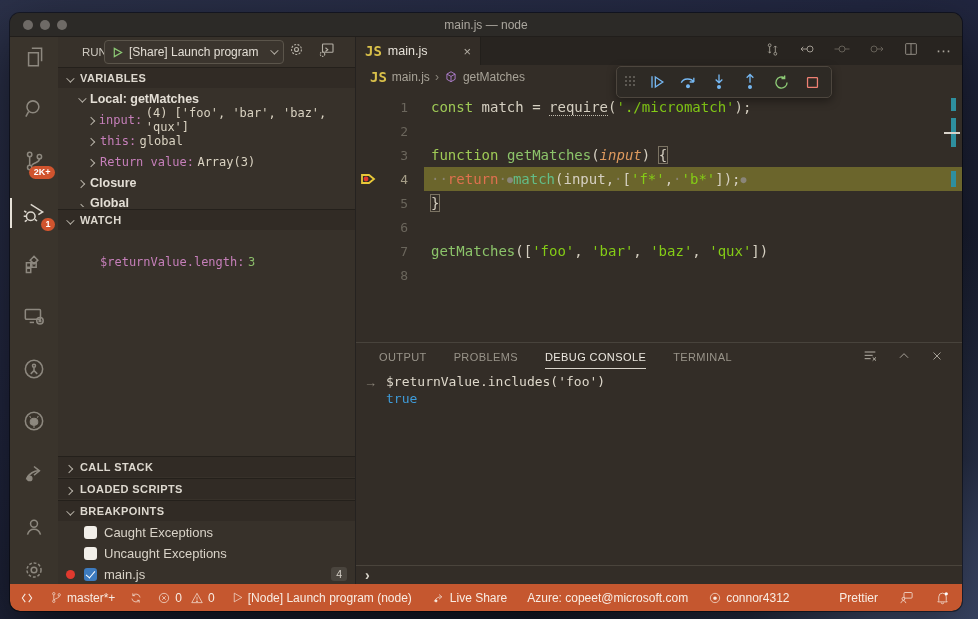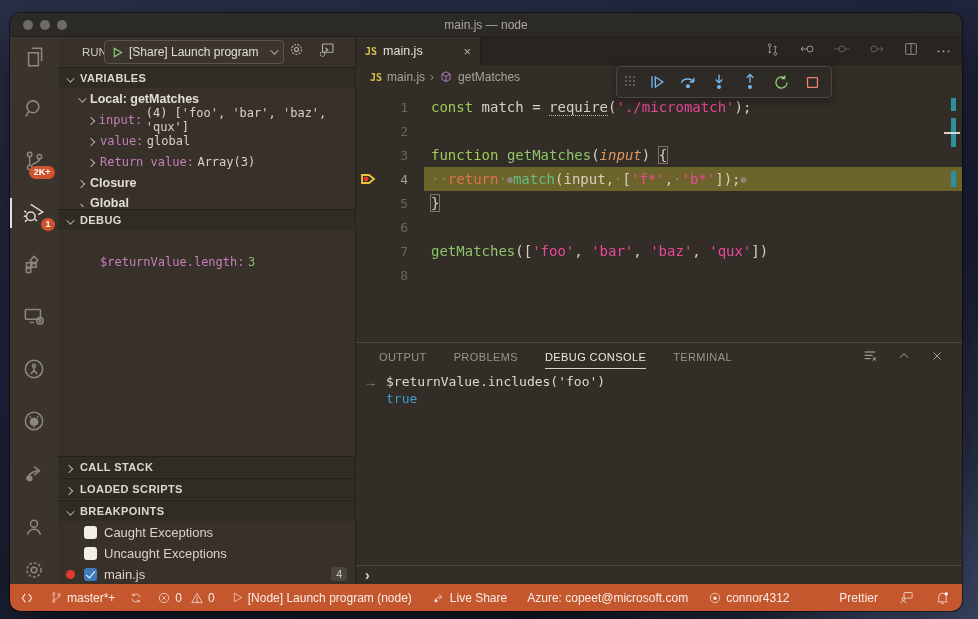--- a/index.html
+++ b/index.html
@@ -60,40 +60,40 @@
     border-right:1.8px solid #fff; border-bottom:1.8px solid #fff; transform:rotate(40deg); }
   .bp-dot { width:9px; height:9px; border-radius:50%; background:#e0392e; display:inline-block; }
   .count-badge { position:absolute; right:8px; top:3px; background:#4a453e; color:#d8d3ca; font-size:10.5px;
     border-radius:3px; padding:1px 5px; }
 
   
   .editorcol { position:absolute; left:345px; top:24px; bottom:27px; right:0; background:#332d27; border-left:1px solid #252220; }
   .tabbar { position:absolute; left:0; top:0; right:0; height:28px; background:#282420; }
   .tab { position:absolute; left:0; top:0; width:125px; height:28px; background:#332d27; display:flex; align-items:center;
     padding:0 9px; gap:6px; border-right:1px solid #221f1b; }
-  .js-ic { color:#d9c04a; font-size:10px; font-weight:bold; font-family:"DejaVu Sans Mono", monospace;text-align:center; }
+  .js-ic { color:#d9c04a; font-size:14px; font-weight:bold; font-family:"DejaVu Sans Mono", monospace;text-align:center; }
   .tab-label { color:#e6e1d8; font-size:12.5px; flex:1; }
   .tab-close { color:#b4afa5; font-size:13px; }
   .editor-actions { position:absolute; right:10px; top:0; height:28px; display:flex; align-items:center; gap:17px; }
   .editor-actions svg { stroke:#aaa59b; fill:none; stroke-width:1.2; }
   .editor-actions .dim svg { stroke:#6b665d; }
 
   .breadcrumb { position:absolute; left:0; top:28px; right:0; height:24px; display:flex; align-items:center;
     padding-left:14px; gap:5px; font-size:12px; color:#a8a398; }
   .bc-sep { color:#8a857b; font-size:12px; }
 
   .codearea { position:absolute; left:0; top:52px; right:0; height:253px; overflow:hidden; }
   .cline { position:relative; height:24px; display:flex; align-items:center; font-family:"DejaVu Sans Mono", monospace; font-size:14px; }
   .lnum { position:absolute; left:22px; width:30px; text-align:right; color:#6b665c; font-size:13px; }
   .ctext { position:absolute; left:75px; white-space:pre; color:#d6d0c2; }
   .hl-line { position:absolute; left:68px; right:4px; top:0; height:24px; background:#6b652c; }
   .tk-kw { color:#9fca56; }
   .tk-fn { color:#63bd88; }
   .tk-fn2 { color:#8cc46a; }
-  .tk-str { color:#ec4899; }
+  .tk-str { color:#84cc16; }
   .tk-ret { color:#e0704f; }
   .tk-param { color:#de9a5e; font-style:italic; }
   .tk-ws { color:#8a8472; }
   .tk-bpdot { color:#8a8579; font-size:10px; vertical-align:1px; }
   .tk-req { border-bottom:1.6px dotted #c2bcae; }
   .bm { outline:1px solid rgba(195,185,160,.5); }
   .gutter-arrow { position:absolute; left:4px; top:4px; }
 
   
   .ruler { position:absolute; right:2px; top:0; width:12px; bottom:0; }
@@ -249,40 +249,40 @@
       <span class="chevbox" style="margin-left:20px"><span class="chev down"></span></span>
       <span class="scopename">Local: getMatches</span>
     </div>
     <div class="srow" style="top:72px">
       <span class="chevbox" style="margin-left:30px"><span class="chev right"></span></span>
       <span class="vname">input:</span>&nbsp;
       <span class="vval">(4) ['foo', 'bar', 'baz', 'qux']</span>
     </div>
     <div class="srow" style="top:93px">
       <span class="chevbox" style="margin-left:30px"><span class="chev right"></span></span>
-      <span class="vname">value:</span>&nbsp;
+      <span class="vname">this:</span>&nbsp;
       <span class="vval">global</span>
     </div>
     <div class="srow" style="top:114px">
       <span class="chevbox" style="margin-left:30px"><span class="chev right"></span></span>
       <span class="vname">Return value:</span>&nbsp;
       <span class="vval">Array(3)</span>
     </div>
     <div class="srow" style="top:135px">
       <span class="chevbox" style="margin-left:20px"><span class="chev right"></span></span>
       <span class="scopename">Closure</span>
     </div>
     <div class="srow" style="top:156px; height:14px; overflow:hidden; align-items:flex-start">
       <span class="chevbox" style="margin-left:20px; margin-top:7px"><span class="chev right"></span></span>
       <span class="scopename" style="line-height:21px">Global</span>
     </div>
 
     <div class="sec-header" style="top:172px">
       <span class="chevbox"><span class="chev down"></span></span>
-      <span class="sec-title">DEBUG</span>
+      <span class="sec-title">WATCH</span>
     </div>
     <div class="srow" style="top:214px">
       <span class="chevbox" style="margin-left:30px"></span>
       <span class="vname">$returnValue.length:</span>&nbsp;
       <span class="vnum">3</span>
     </div>
 
     <div class="sec-header" style="top:419px">
       <span class="chevbox"><span class="chev right"></span></span>
       <span class="sec-title">CALL STACK</span>

